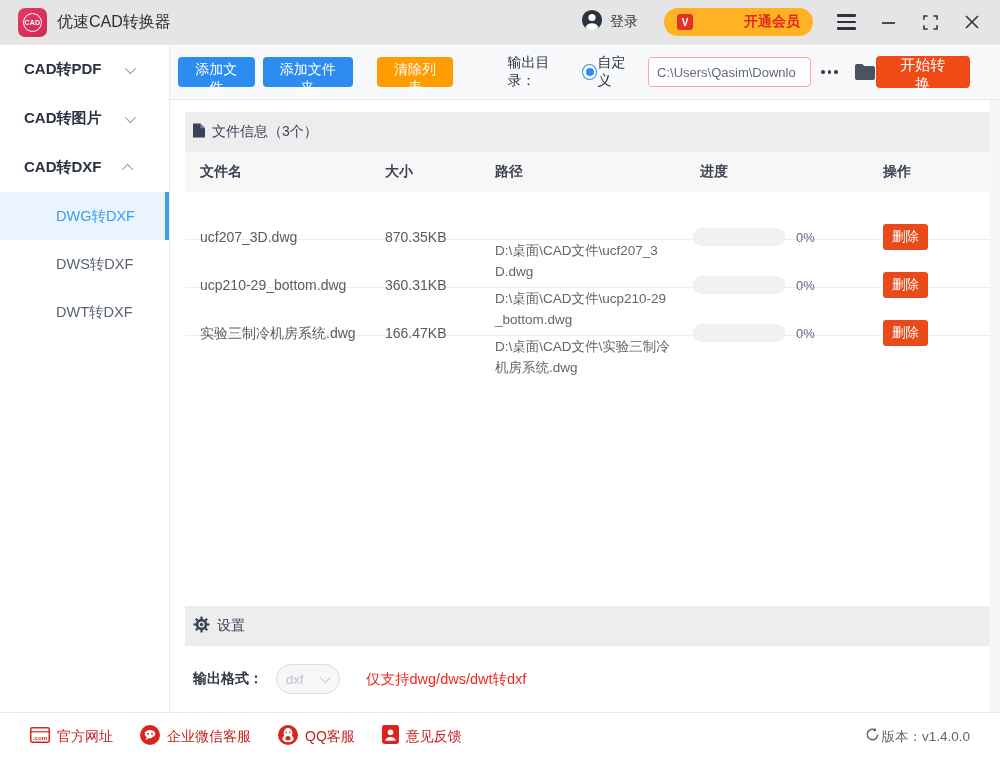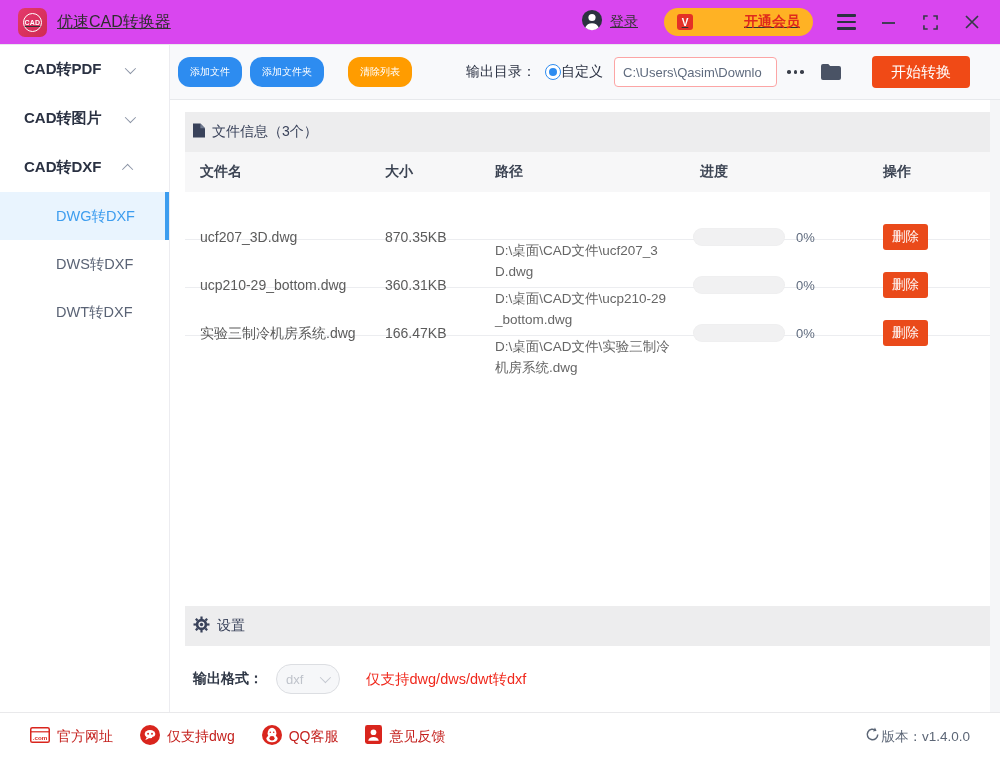--- a/index.html
+++ b/index.html
@@ -1,21 +1,21 @@
 <!DOCTYPE html>
 <html><head>
 <meta charset="utf-8">
 <style>
   * { margin:0; padding:0; box-sizing:border-box; }
   html,body { width:1000px; height:760px; overflow:hidden; }
   body { font-family:"Liberation Sans","DejaVu Sans",sans-serif; background:#fff; color:#333; }
   .window { width:1000px; height:760px; display:flex; flex-direction:column; background:#fff; }
 
   
-  .titlebar { height:45px; flex:0 0 45px; display:flex; align-items:center; padding:0 18px; border-bottom:1px solid #e7e9ec; background:#d946ef;text-decoration:underline; }
+  .titlebar { height:45px; flex:0 0 45px; display:flex; align-items:center; padding:0 18px; border-bottom:1px solid #e7e9ec; background:#e5e5e5; }
   .logo { width:29px; height:29px; border-radius:7px; background:linear-gradient(135deg,#e4396b,#cf2b52); display:flex; align-items:center; justify-content:center; margin-right:10px; }
   .logo-circle { width:19px; height:19px; border:1.4px solid #fff; border-radius:50%; color:#fff; font-size:7px; font-weight:bold; display:flex; align-items:center; justify-content:center; letter-spacing:.2px; }
   .app-title { font-size:16px; color:#2e2e2e; }
   .tb-right { margin-left:auto; display:flex; align-items:center; }
   .login { display:flex; align-items:center; gap:7px; cursor:pointer; }
   .login-label { font-size:14px; color:#333; }
   .vip-btn { margin-left:26px; height:28px; padding:0 13px; border-radius:14px; background:#ffb224; display:flex; align-items:center; gap:6px; cursor:pointer; }
   .vip-ico { width:16px; height:16px; border-radius:3px; background:#e43127; color:#fff; font-size:10px; font-weight:bold; display:flex; align-items:center; justify-content:center; }
   .vip-label { font-size:14px; font-weight:bold; color:#e02a1c;margin-left:45px; }
   .menu-btn { margin-left:24px; cursor:pointer; display:flex; flex-direction:column; gap:4px; }
@@ -30,21 +30,21 @@
   .chev { width:8px; height:8px; border-right:1.7px solid #8a93a5; border-bottom:1.7px solid #8a93a5; margin-left:auto; margin-right:36px; }
   .chev.down { transform:rotate(45deg) translateY(-2px); }
   .chev.up { transform:rotate(-135deg) translateY(-2px); }
   .side-sub { height:48px; display:flex; align-items:center; padding-left:56px; font-size:14.5px; color:#5a6375; cursor:pointer; }
   .side-sub.selected { background:#e9f4fe; color:#3d9def; border-right:4px solid #3d9def; }
 
   .main { flex:1 1 auto; display:flex; flex-direction:column; min-width:0; background:#fff; }
 
   
   .toolbar { height:55px; flex:0 0 55px; background:#f8f9fb; border-bottom:1px solid #e7e9ec; display:flex; align-items:center; padding-left:8px; }
-  .btn { height:30px; border:none; border-radius:12px; color:#fff; font-size:10px; padding:4px 12px; cursor:pointer; font-family:inherit; }
+  .btn { height:30px; border:none; border-radius:4px; color:#fff; font-size:14px; padding:4px 12px; cursor:pointer; font-family:inherit; }
   .btn-blue { background:#2d8cf0; }
   .btn-orange { background:#ff9c00; margin-left:24px; }
   .btn + .btn-blue { margin-left:8px; }
   .outdir-label { margin-left:54px; font-size:14px; color:#2b3243; }
   .radio { width:16px; height:16px; border-radius:50%; border:1.5px solid #2d8cf0; margin-left:9px; position:relative; cursor:pointer; background:#fff; }
   .radio::after { content:""; position:absolute; left:50%; top:50%; width:8px; height:8px; margin:-4px 0 0 -4px; border-radius:50%; background:#2d8cf0; }
   .radio-label { font-size:14px; color:#2b3243; }
   .path-input { margin-left:11px; width:163px; height:30px; border:1px solid #fca5a5; border-radius:4px; background:#fff; font-size:13px; color:#5f6b7e; padding:0 8px; font-family:inherit; white-space:nowrap; overflow:hidden; }
   .more-btn { margin-left:8px; display:flex; gap:3px; align-items:center; cursor:pointer; padding:6px 2px; }
   .more-btn i { width:3.5px; height:3.5px; border-radius:50%; background:#3a3f4a; display:block; }
@@ -278,21 +278,21 @@
     </div>
     <div class="flink">
       <span><svg width="20" height="20" viewBox="0 0 20 20">
             <circle cx="10" cy="10" r="10" fill="#d9251d"></circle>
             <ellipse cx="10" cy="9.1" rx="5.3" ry="4.2" fill="#fff"></ellipse>
             <path d="M6.8 12.2l-1.5 2.8 3.6-1.6z" fill="#fff"></path>
             <circle cx="8.1" cy="8.8" r="0.95" fill="#d9251d"></circle>
             <circle cx="12" cy="8.8" r="0.95" fill="#d9251d"></circle>
             <circle cx="13.6" cy="13.2" r="1.7" fill="#d9251d"></circle>
           </svg></span>
-      <span class="flink-label">仅支持dwg</span>
+      <span class="flink-label">企业微信客服</span>
     </div>
     <div class="flink">
       <span><svg width="20" height="20" viewBox="0 0 20 20">
             <circle cx="10" cy="10" r="10" fill="#d9251d"></circle>
             <ellipse cx="10" cy="8.2" rx="4.4" ry="5.4" fill="#fff"></ellipse>
             <ellipse cx="10" cy="13.6" rx="5.6" ry="3.6" fill="#fff"></ellipse>
             <ellipse cx="10" cy="13.2" rx="2.6" ry="2.2" fill="#d9251d"></ellipse>
             <circle cx="8.3" cy="7.2" r="0.8" fill="#d9251d"></circle>
             <circle cx="11.7" cy="7.2" r="0.8" fill="#d9251d"></circle>
           </svg></span>

